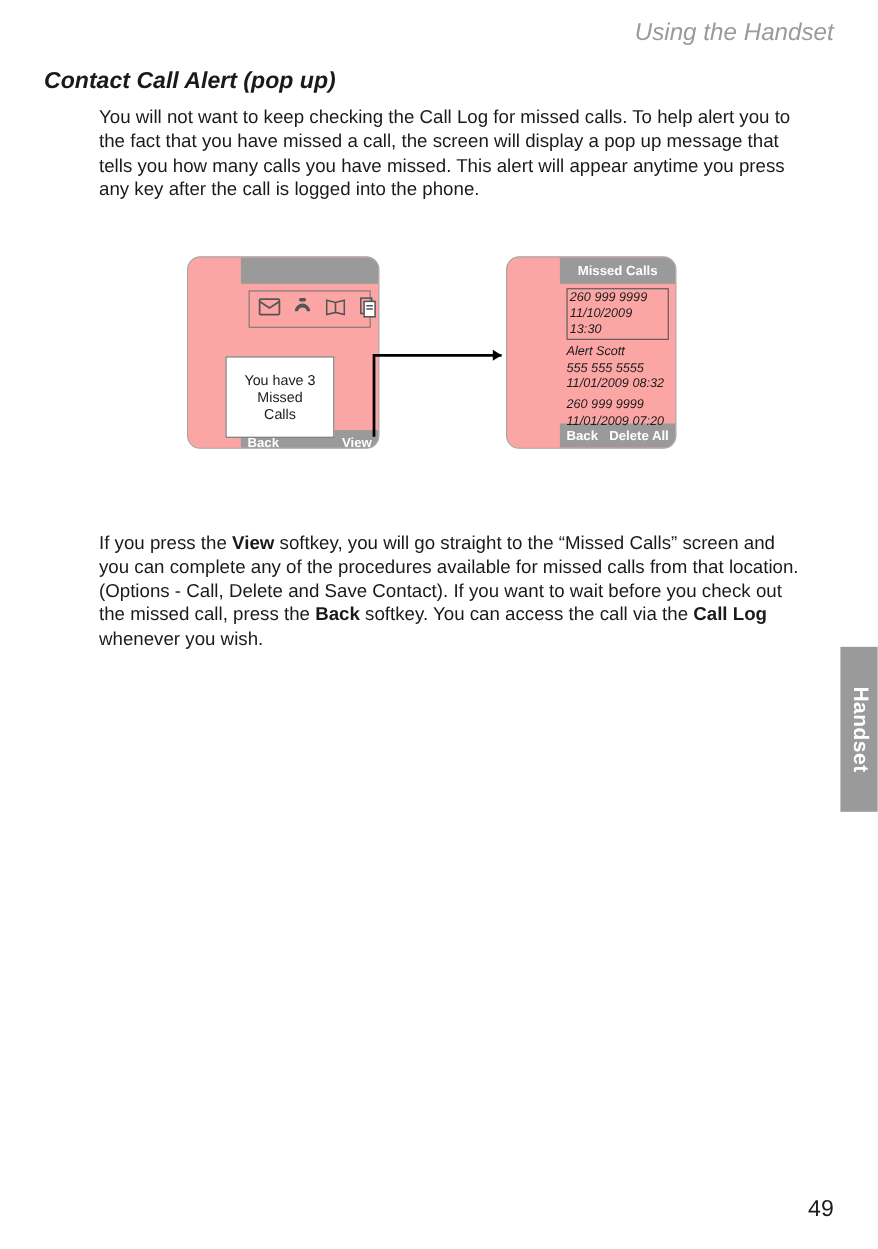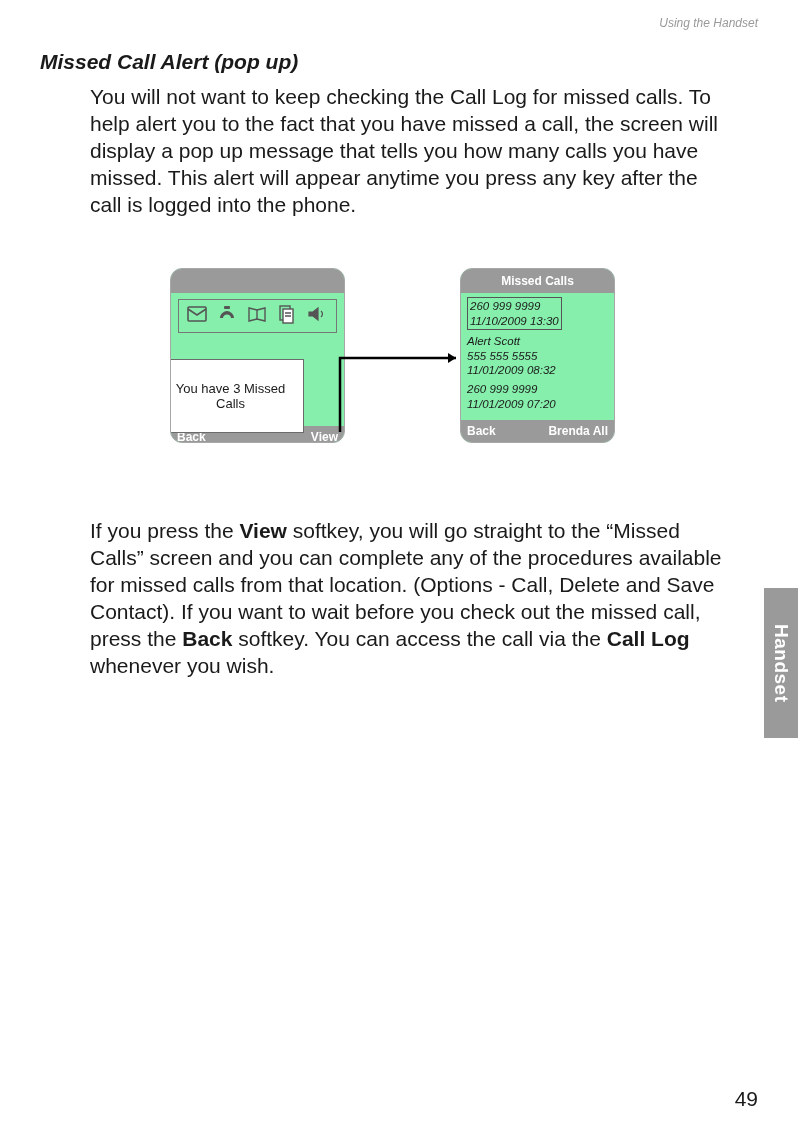--- a/index.html
+++ b/index.html
@@ -13,37 +13,37 @@
     width: 798px;
     height: 1135px;
     position: relative;
     box-sizing: border-box;
     padding: 16px 40px 40px 40px;
   }
   .running-head {
     text-align: right;
     font-style: italic;
     color: #9a9a9a;
-    font-size: 12px;
+    font-size: 22px;
     margin: 0 0 20px 0;
     font-family: Arial, Helvetica, sans-serif;
   }
   .section-title {
     font-weight: bold;
     font-style: italic;
     font-size: 21px;
     margin: 8px 0 10px 0;
     font-family: Arial, Helvetica, sans-serif;
   }
   .body-indent {
     margin-left: 50px;
     margin-right: 30px;
   }
   .para {
-    font-size: 21px;
+    font-size: 17px;
     line-height: 1.28;
     margin: 0 0 20px 0;
   }
   .bold { font-weight: bold; }
   .ital { }
 
   
   .side-tab {
     position: absolute;
     right: 0;
@@ -76,22 +76,23 @@
     margin: 50px 0 60px 80px;
     height: 190px;
   }
   .phone {
     position: absolute;
     width: 175px;
     height: 175px;
     border: 1px solid #a7a7a7;
     border-radius: 12px;
     overflow: hidden;
-    background: #86efac;
-    box-sizing: border-box;
+    background: #fca5a5;
+    box-sizing: border-box;
+    padding-left: 48px;
   }
   .phone .titlebar {
     height: 24px;
     background: #9a9a9a;
     color: #fff;
     font-size: 12px;
     font-weight: bold;
     display: flex;
     align-items: center;
     justify-content: center;
@@ -168,21 +169,21 @@
     pointer-events: none;
   }
 </style>
 </head>
 <body>
 
 <div class="page">
 
   <div class="running-head">Using the Handset</div>
 
-  <div class="section-title">Missed Call Alert (pop up)</div>
+  <div class="section-title">Contact Call Alert (pop up)</div>
 
   <div class="body-indent">
     <p class="para">You will not want to keep checking the Call Log for missed calls. To help alert you to the fact that you have missed a call, the screen will display a pop up message that tells you how many calls you have missed. This alert will appear anytime you press any key after the call is logged into the phone.</p>
 
     <div class="figure">
 
       <div class="phone left">
         <div class="titlebar"></div>
         <div class="content">
           <div class="icon-row">
@@ -244,21 +245,21 @@
             <div class="line1">555 555 5555</div>
             <div class="line2">11/01/2009 08:32</div>
           </div>
           <div class="list-item">
             <div class="line1">260 999 9999</div>
             <div class="line2">11/01/2009 07:20</div>
           </div>
         </div>
         <div class="softkeys">
           <span>Back</span>
-          <span>Brenda All</span>
+          <span>Delete All</span>
         </div>
       </div>
 
     </div>
 
     <p class="para">
       <span>If you press the </span><span class="bold">View</span><span class="ital"> softkey</span><span>, you will go straight to the “Missed Calls” screen and you can complete any of the procedures available for missed calls from that location. </span><span class="ital">(Options - Call, Delete and Save Contact).</span><span> If you want to wait before you check out the missed call, press the </span><span class="bold">Back</span><span class="ital"> softkey</span><span>. You can access the call via the </span><span class="bold">Call Log</span><span> whenever you wish.</span>
     </p>
   </div>
 

